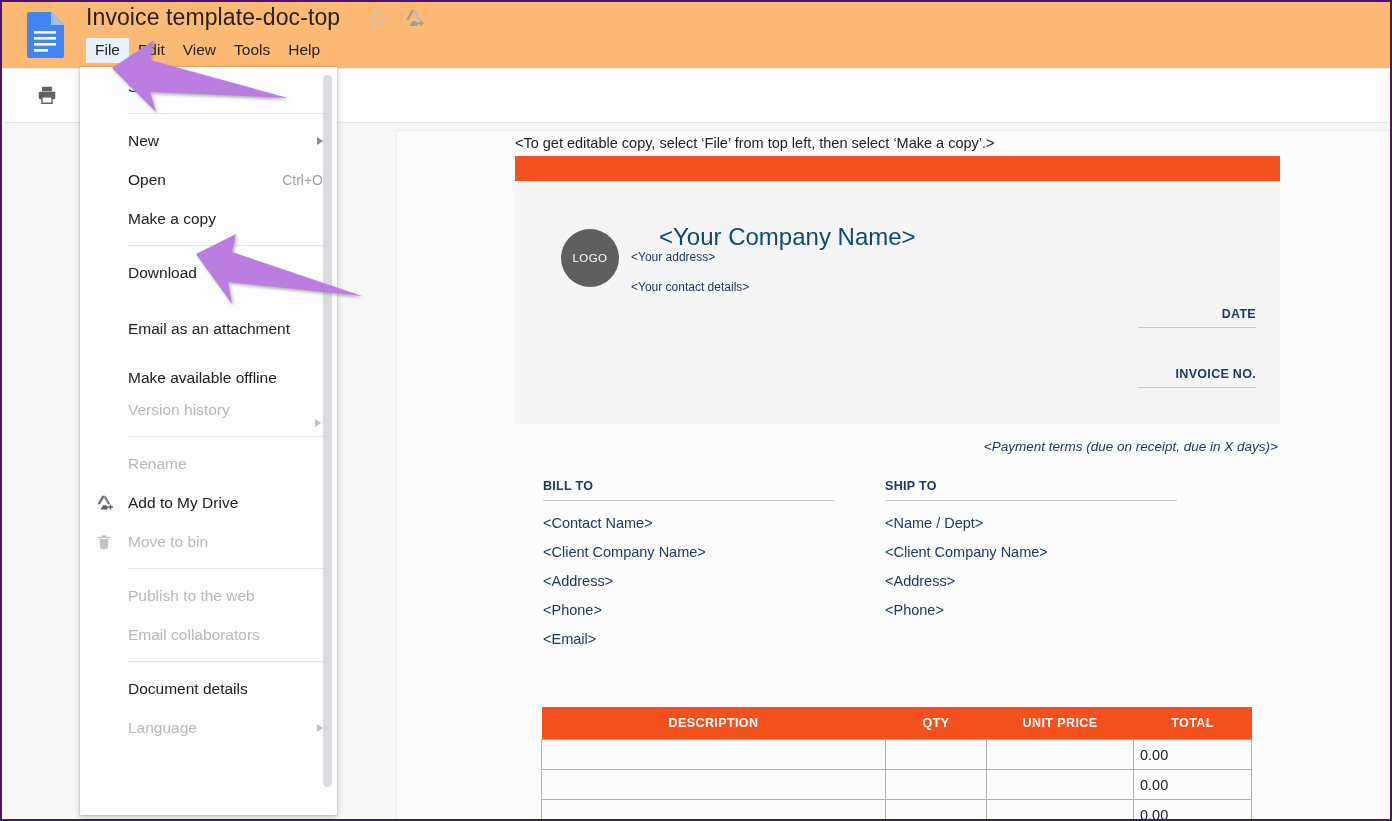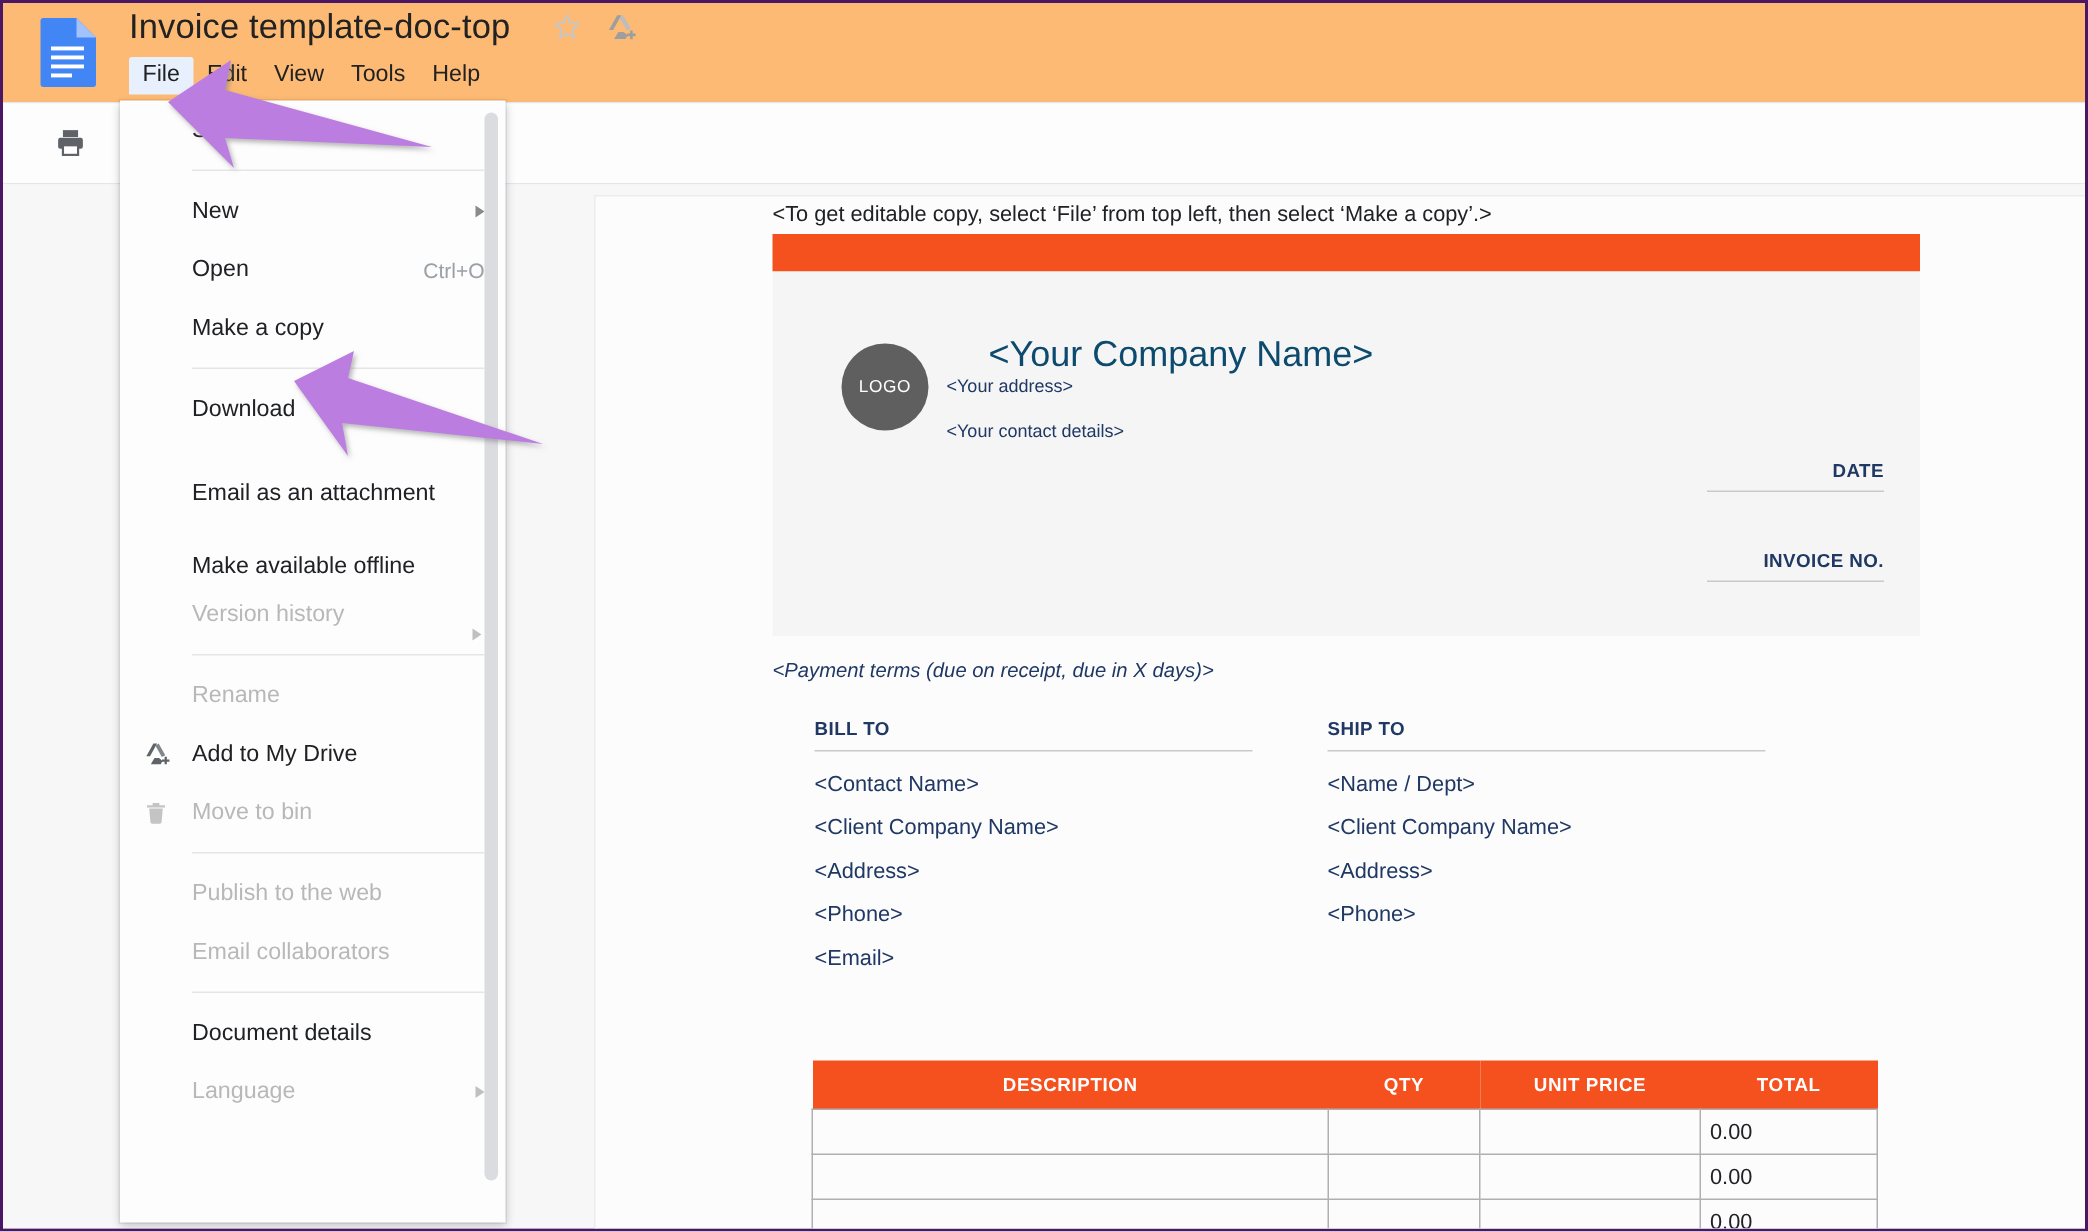--- a/index.html
+++ b/index.html
@@ -225,20 +225,21 @@
     background: #c9c9c9;
     width: 100%;
   }
   .fb-date { top: 126px; }
   .fb-no   { top: 186px; width: 118px; }
 
   .pay-terms {
     position: absolute;
     left: 118px; top: 308px;
     width: 765px;
+    text-align: right;
     font-size: 13.5px;
     font-style: italic;
     color: #1f3864;
     padding-right: 2px;
     box-sizing: border-box;
   }
 
   .party {
     position: absolute;
     top: 348px;

